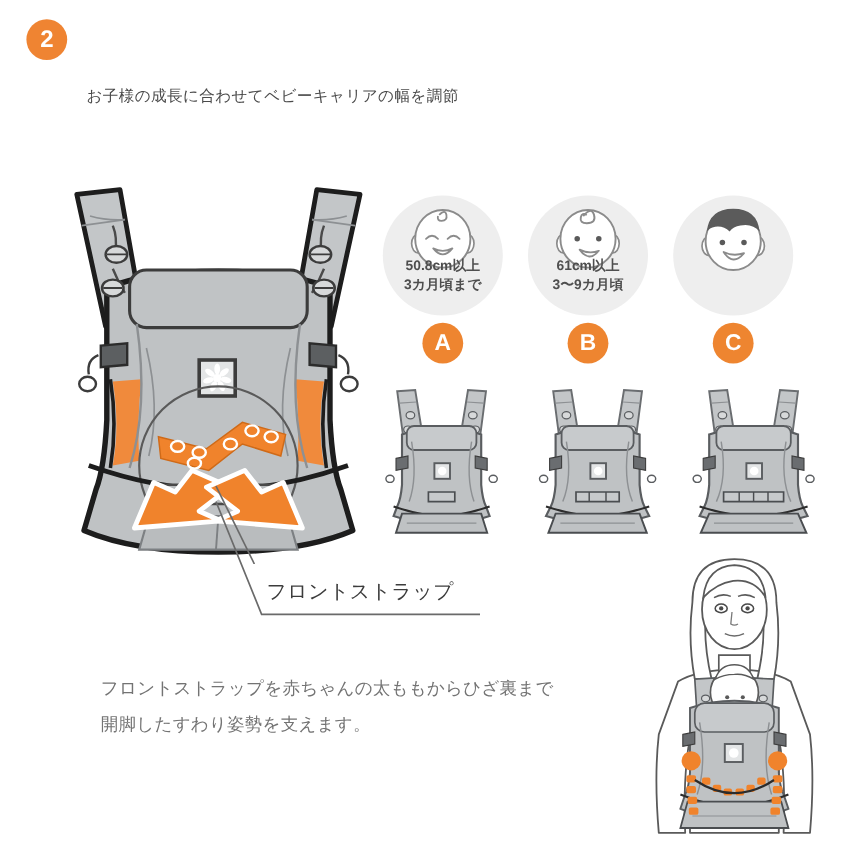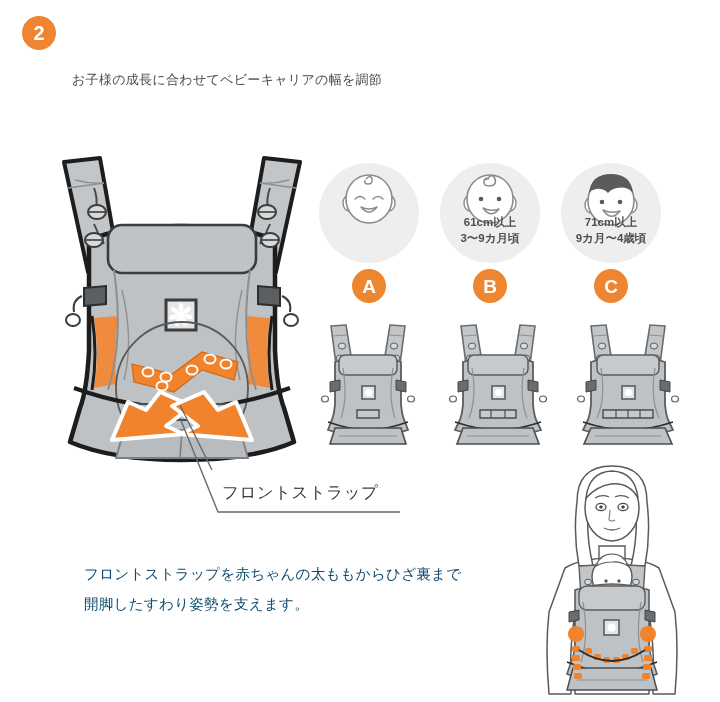--- a/index.html
+++ b/index.html
@@ -153,21 +153,21 @@
   }
 
   
   .body-copy {
     position: absolute;
     left: 84px;
     top: 560px;
     width: 430px;
     font-size: 14.6px;
     line-height: 2.05;
-    color: #0c4a6e;
+    color: #737373;
     letter-spacing: 0.2px;
   }
   .body-copy div { white-space: nowrap; }
 </style>
 </head>
 <body>
 
 <div class="step-header">
   <div class="step-badge">2</div>
 </div>
@@ -278,20 +278,24 @@
     <div class="age-disc">
       <svg width="100" height="100" viewBox="0 0 100 100" xmlns="http://www.w3.org/2000/svg">
         <ellipse cx="30" cy="40" rx="6" ry="8" fill="#ffffff" stroke="#8b8b8b" stroke-width="1.4"></ellipse>
         <ellipse cx="70" cy="40" rx="6" ry="8" fill="#ffffff" stroke="#8b8b8b" stroke-width="1.4"></ellipse>
         <ellipse cx="50" cy="36" rx="23" ry="24" fill="#ffffff" stroke="#8b8b8b" stroke-width="1.6"></ellipse>
         <path d="M47 16 q5 -5 6 0 q1 5 -4 5 q-4 0 -3 -4" fill="none" stroke="#8b8b8b" stroke-width="1.5"></path>
         <path d="M36 36 q5 -5 10 0" fill="none" stroke="#8b8b8b" stroke-width="1.5" stroke-linecap="round"></path>
         <path d="M54 36 q5 -5 10 0" fill="none" stroke="#8b8b8b" stroke-width="1.5" stroke-linecap="round"></path>
         <path d="M42 44 q8 10 16 0 q-8 4 -16 0 z" fill="#ffffff" stroke="#8b8b8b" stroke-width="1.5" stroke-linejoin="round"></path>
       </svg>
+    </div>
+    <div class="age-caption">
+      <span>50.8cm以上</span><br>
+      <span>3カ月頃まで</span>
     </div>
     <div class="age-letter">A</div>
   </div>
 
   <div class="age-card b">
     <div class="age-disc">
       <svg width="100" height="100" viewBox="0 0 100 100" xmlns="http://www.w3.org/2000/svg">
         <ellipse cx="30" cy="40" rx="6" ry="8" fill="#ffffff" stroke="#8b8b8b" stroke-width="1.4"></ellipse>
         <ellipse cx="70" cy="40" rx="6" ry="8" fill="#ffffff" stroke="#8b8b8b" stroke-width="1.4"></ellipse>
         <ellipse cx="50" cy="36" rx="23" ry="24" fill="#ffffff" stroke="#8b8b8b" stroke-width="1.6"></ellipse>
@@ -312,24 +316,20 @@
     <div class="age-disc">
       <svg width="100" height="100" viewBox="0 0 100 100" xmlns="http://www.w3.org/2000/svg">
         <ellipse cx="30" cy="42" rx="6" ry="8" fill="#ffffff" stroke="#8b8b8b" stroke-width="1.4"></ellipse>
         <ellipse cx="70" cy="42" rx="6" ry="8" fill="#ffffff" stroke="#8b8b8b" stroke-width="1.4"></ellipse>
         <ellipse cx="50" cy="38" rx="23" ry="24" fill="#ffffff" stroke="#8b8b8b" stroke-width="1.6"></ellipse>
         <path d="M28 30 q2 -19 22 -19 q20 0 22 19 q-6 -7 -16 -5 q-6 1 -9 5 q-5 -5 -12 -4 q-5 1 -7 4 z" fill="#5b5b5b"></path>
         <circle cx="41" cy="39" r="2.3" fill="#5a5a5a"></circle>
         <circle cx="59" cy="39" r="2.3" fill="#5a5a5a"></circle>
         <path d="M42 47 q8 12 17 1 q-9 3 -17 -1 z" fill="#ffffff" stroke="#8b8b8b" stroke-width="1.5" stroke-linejoin="round"></path>
       </svg>
-    </div>
-    <div class="age-caption">
-      <span>71cm以上</span><br>
-      <span>9カ月〜4歳頃</span>
     </div>
     <div class="age-letter">C</div>
   </div>
 </div>
 
 <div class="mini-carriers">
 <svg width="380" height="130" viewBox="0 0 380 130" xmlns="http://www.w3.org/2000/svg">
   <g id="miniA" transform="translate(0,0)">
 
     <path d="M18 8 L33 7 L40 50 L24 54 Z" fill="#c3c6c8" stroke="#6a6d70" stroke-width="1.6"></path>

